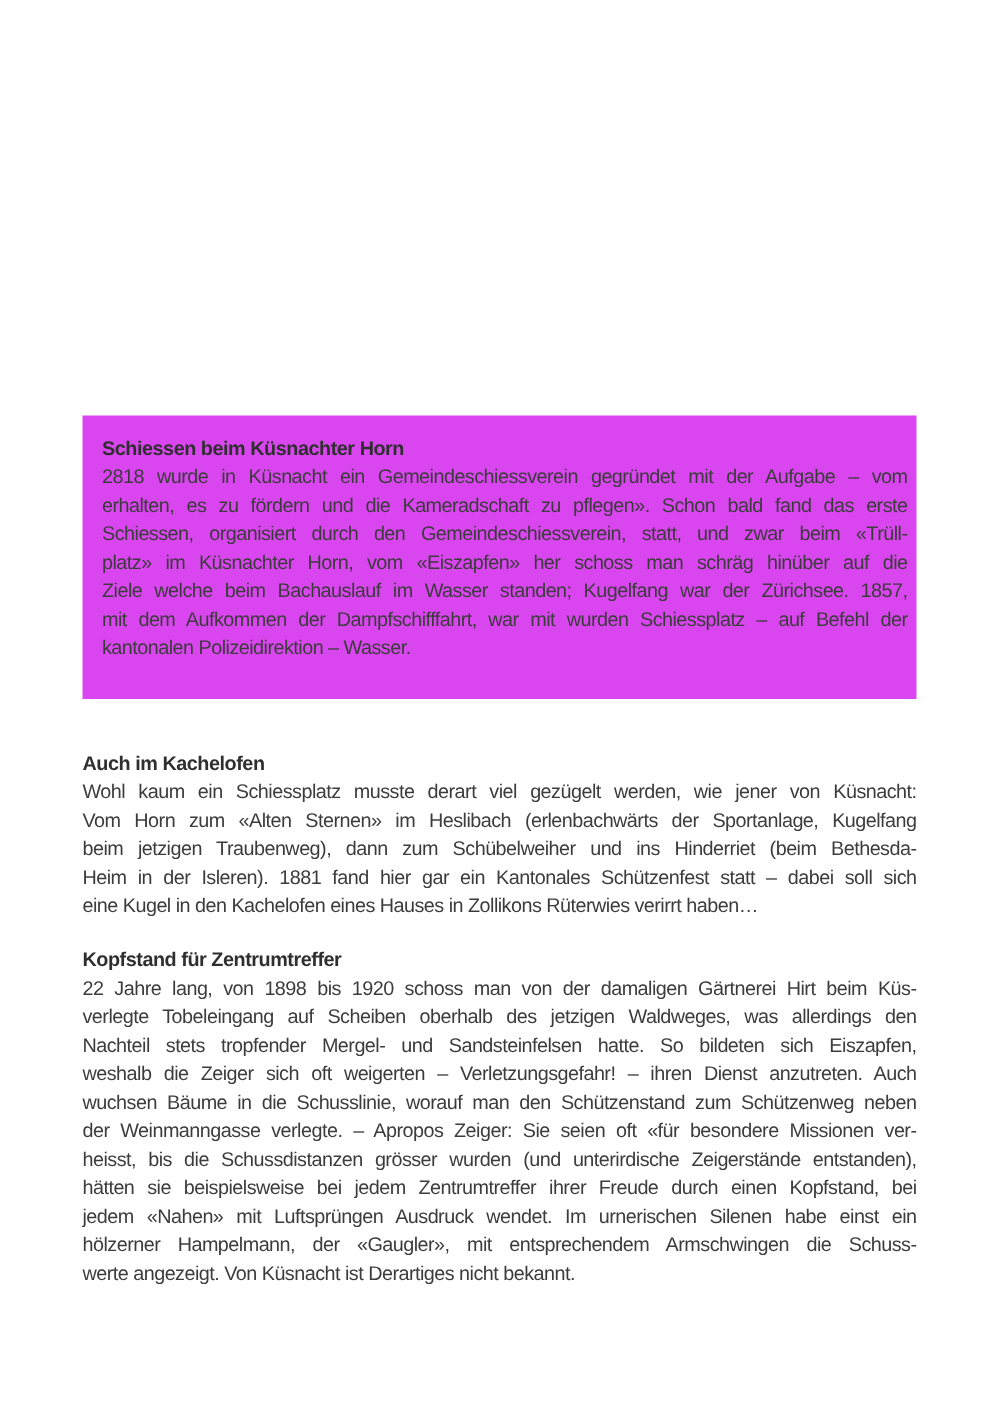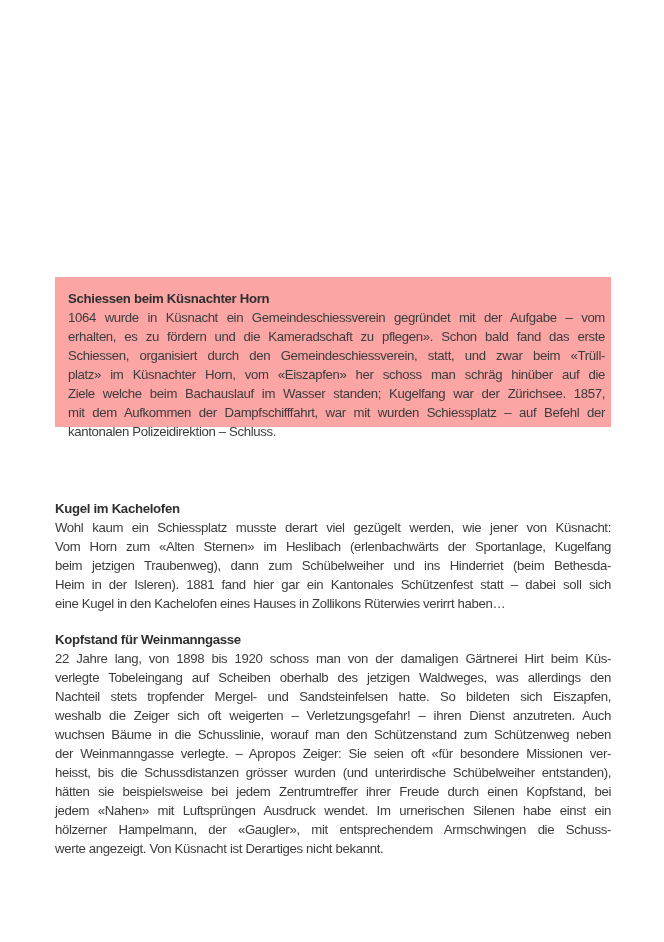--- a/index.html
+++ b/index.html
@@ -14,23 +14,23 @@
     background: #ffffff;
     font-family: "Liberation Sans", sans-serif;
     color: #3c3c3c;
     overflow: hidden;
   }
   .infobox {
     position: absolute;
     left: 55px;
     top: 277px;
     width: 556px;
-    height: 150px;
+    height: 189px;
     box-sizing: border-box;
-    background: #fca5a5;
+    background: #d946ef;
     padding: 12px 6px 12px 13px;
   }
   .textsec {
     position: absolute;
     left: 55px;
     width: 556px;
   }
   .sec-kugel { top: 499px; }
   .sec-kopfstand { top: 630px; }
   .sec-heading {
@@ -55,51 +55,51 @@
   }
 </style>
 </head>
 <body>
 
 <div class="page">
 
   <section class="infobox">
     <h3 class="sec-heading">Schiessen beim Küsnachter Horn</h3>
     <div class="para">
-        <div class="line">1064 wurde in Küsnacht ein Gemeindeschiessverein gegründet mit der Aufgabe – vom</div>
+        <div class="line">2818 wurde in Küsnacht ein Gemeindeschiessverein gegründet mit der Aufgabe – vom</div>
         <div class="line">erhalten, es zu fördern und die Kameradschaft zu pflegen». Schon bald fand das erste</div>
         <div class="line">Schiessen, organisiert durch den Gemeindeschiessverein, statt, und zwar beim «Trüll-</div>
         <div class="line">platz» im Küsnachter Horn, vom «Eiszapfen» her schoss man schräg hinüber auf die</div>
         <div class="line">Ziele welche beim Bachauslauf im Wasser standen; Kugelfang war der Zürichsee. 1857,</div>
         <div class="line">mit dem Aufkommen der Dampfschifffahrt, war mit wurden Schiessplatz – auf Befehl der</div>
-        <div class="line last">kantonalen Polizeidirektion – Schluss.</div>
+        <div class="line last">kantonalen Polizeidirektion – Wasser.</div>
       </div>
   </section>
 
   <section class="textsec sec-kugel">
-    <h3 class="sec-heading">Kugel im Kachelofen</h3>
+    <h3 class="sec-heading">Auch im Kachelofen</h3>
     <div class="para">
         <div class="line">Wohl kaum ein Schiessplatz musste derart viel gezügelt werden, wie jener von Küsnacht:</div>
         <div class="line">Vom Horn zum «Alten Sternen» im Heslibach (erlenbachwärts der Sportanlage, Kugelfang</div>
         <div class="line">beim jetzigen Traubenweg), dann zum Schübelweiher und ins Hinderriet (beim Bethesda-</div>
         <div class="line">Heim in der Isleren). 1881 fand hier gar ein Kantonales Schützenfest statt – dabei soll sich</div>
         <div class="line last">eine Kugel in den Kachelofen eines Hauses in Zollikons Rüterwies verirrt haben…</div>
       </div>
   </section>
 
   <section class="textsec sec-kopfstand">
-    <h3 class="sec-heading">Kopfstand für Weinmanngasse</h3>
+    <h3 class="sec-heading">Kopfstand für Zentrumtreffer</h3>
     <div class="para">
         <div class="line">22 Jahre lang, von 1898 bis 1920 schoss man von der damaligen Gärtnerei Hirt beim Küs-</div>
         <div class="line">verlegte Tobeleingang auf Scheiben oberhalb des jetzigen Waldweges, was allerdings den</div>
         <div class="line">Nachteil stets tropfender Mergel- und Sandsteinfelsen hatte. So bildeten sich Eiszapfen,</div>
         <div class="line">weshalb die Zeiger sich oft weigerten – Verletzungsgefahr! – ihren Dienst anzutreten. Auch</div>
         <div class="line">wuchsen Bäume in die Schusslinie, worauf man den Schützenstand zum Schützenweg neben</div>
         <div class="line">der Weinmanngasse verlegte. – Apropos Zeiger: Sie seien oft «für besondere Missionen ver-</div>
-        <div class="line">heisst, bis die Schussdistanzen grösser wurden (und unterirdische Schübelweiher entstanden),</div>
+        <div class="line">heisst, bis die Schussdistanzen grösser wurden (und unterirdische Zeigerstände entstanden),</div>
         <div class="line">hätten sie beispielsweise bei jedem Zentrumtreffer ihrer Freude durch einen Kopfstand, bei</div>
         <div class="line">jedem «Nahen» mit Luftsprüngen Ausdruck wendet. Im urnerischen Silenen habe einst ein</div>
         <div class="line">hölzerner Hampelmann, der «Gaugler», mit entsprechendem Armschwingen die Schuss-</div>
         <div class="line last">werte angezeigt. Von Küsnacht ist Derartiges nicht bekannt.</div>
       </div>
   </section>
 
 </div>
 
 </body></html>

